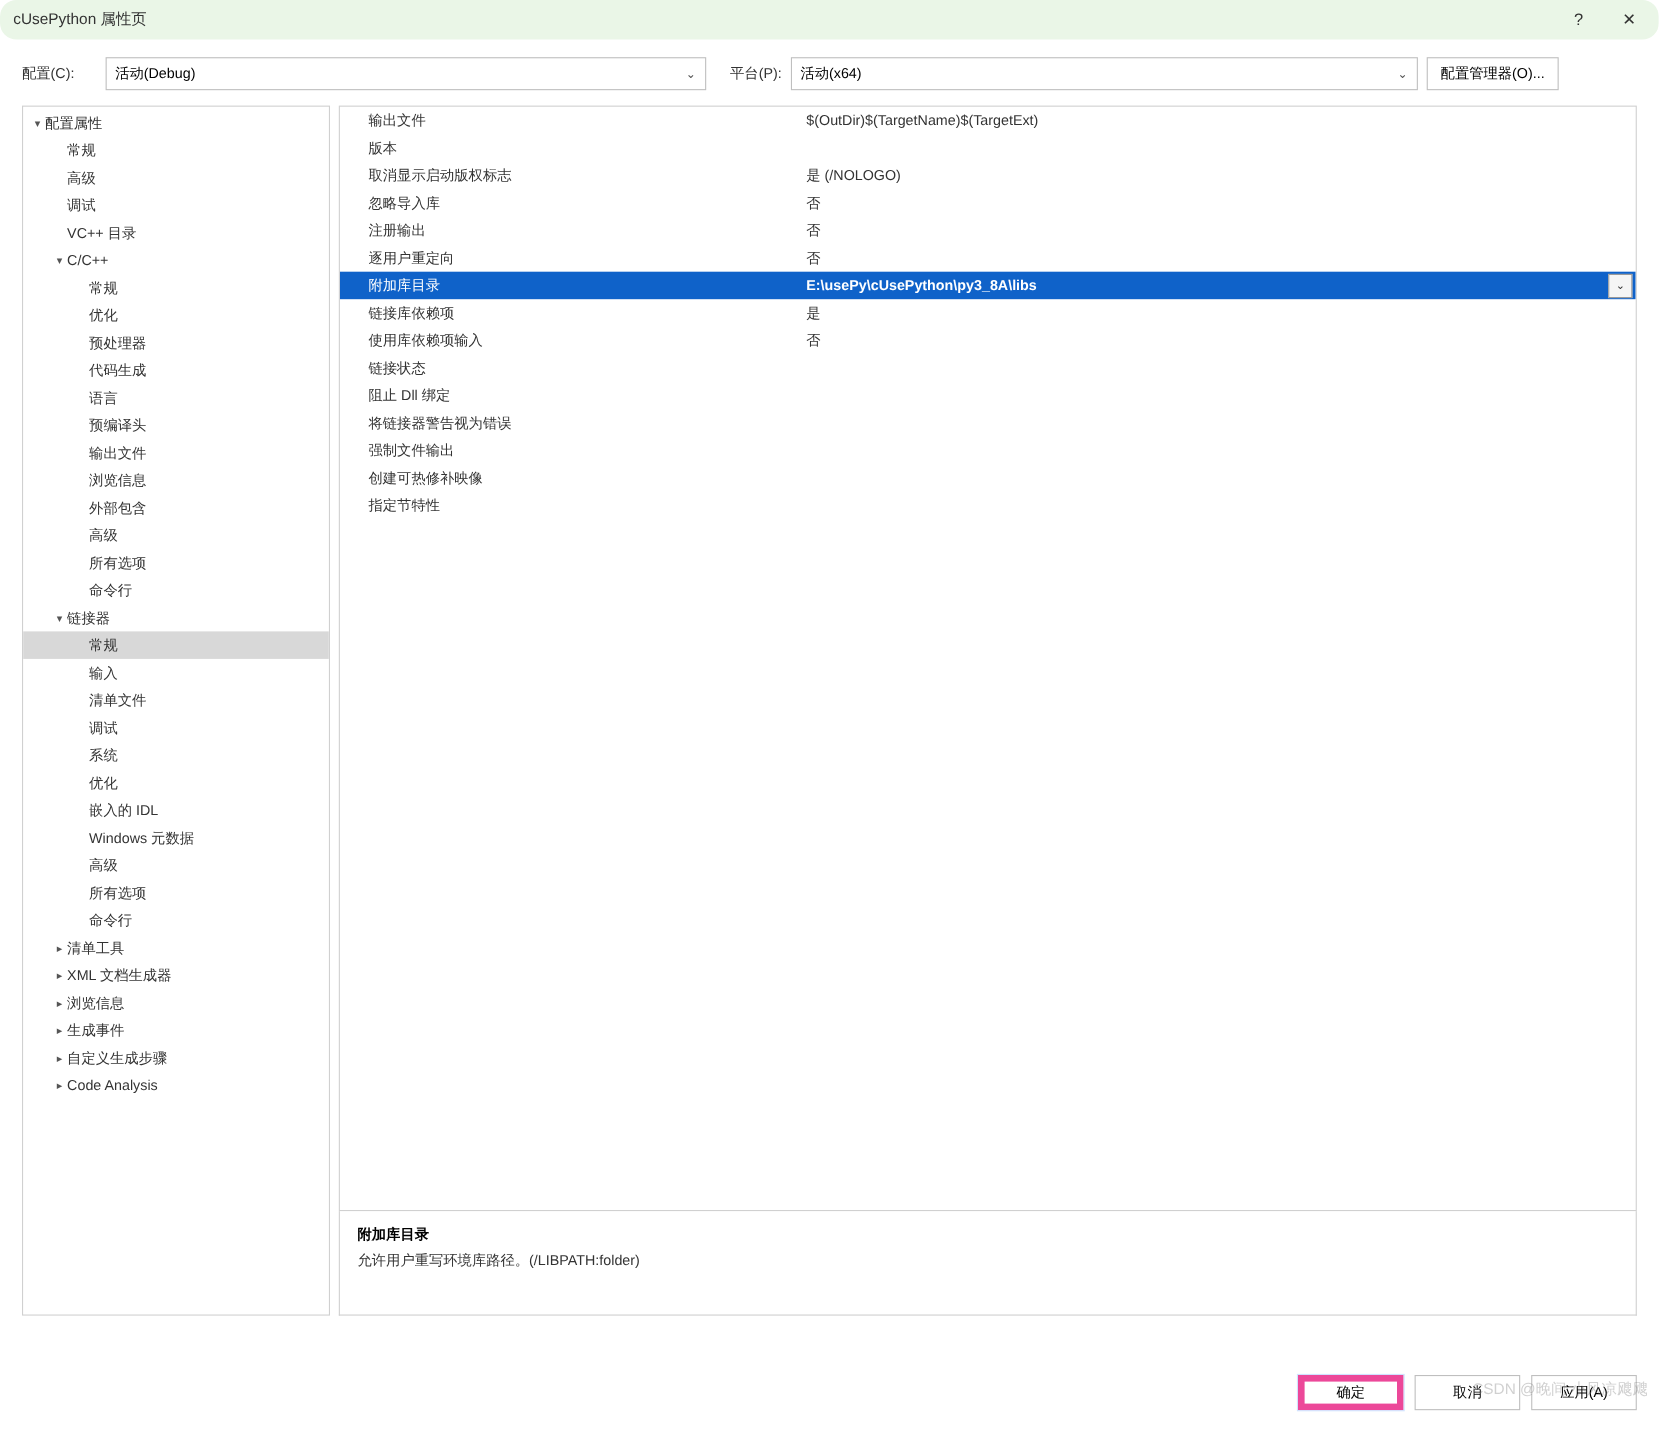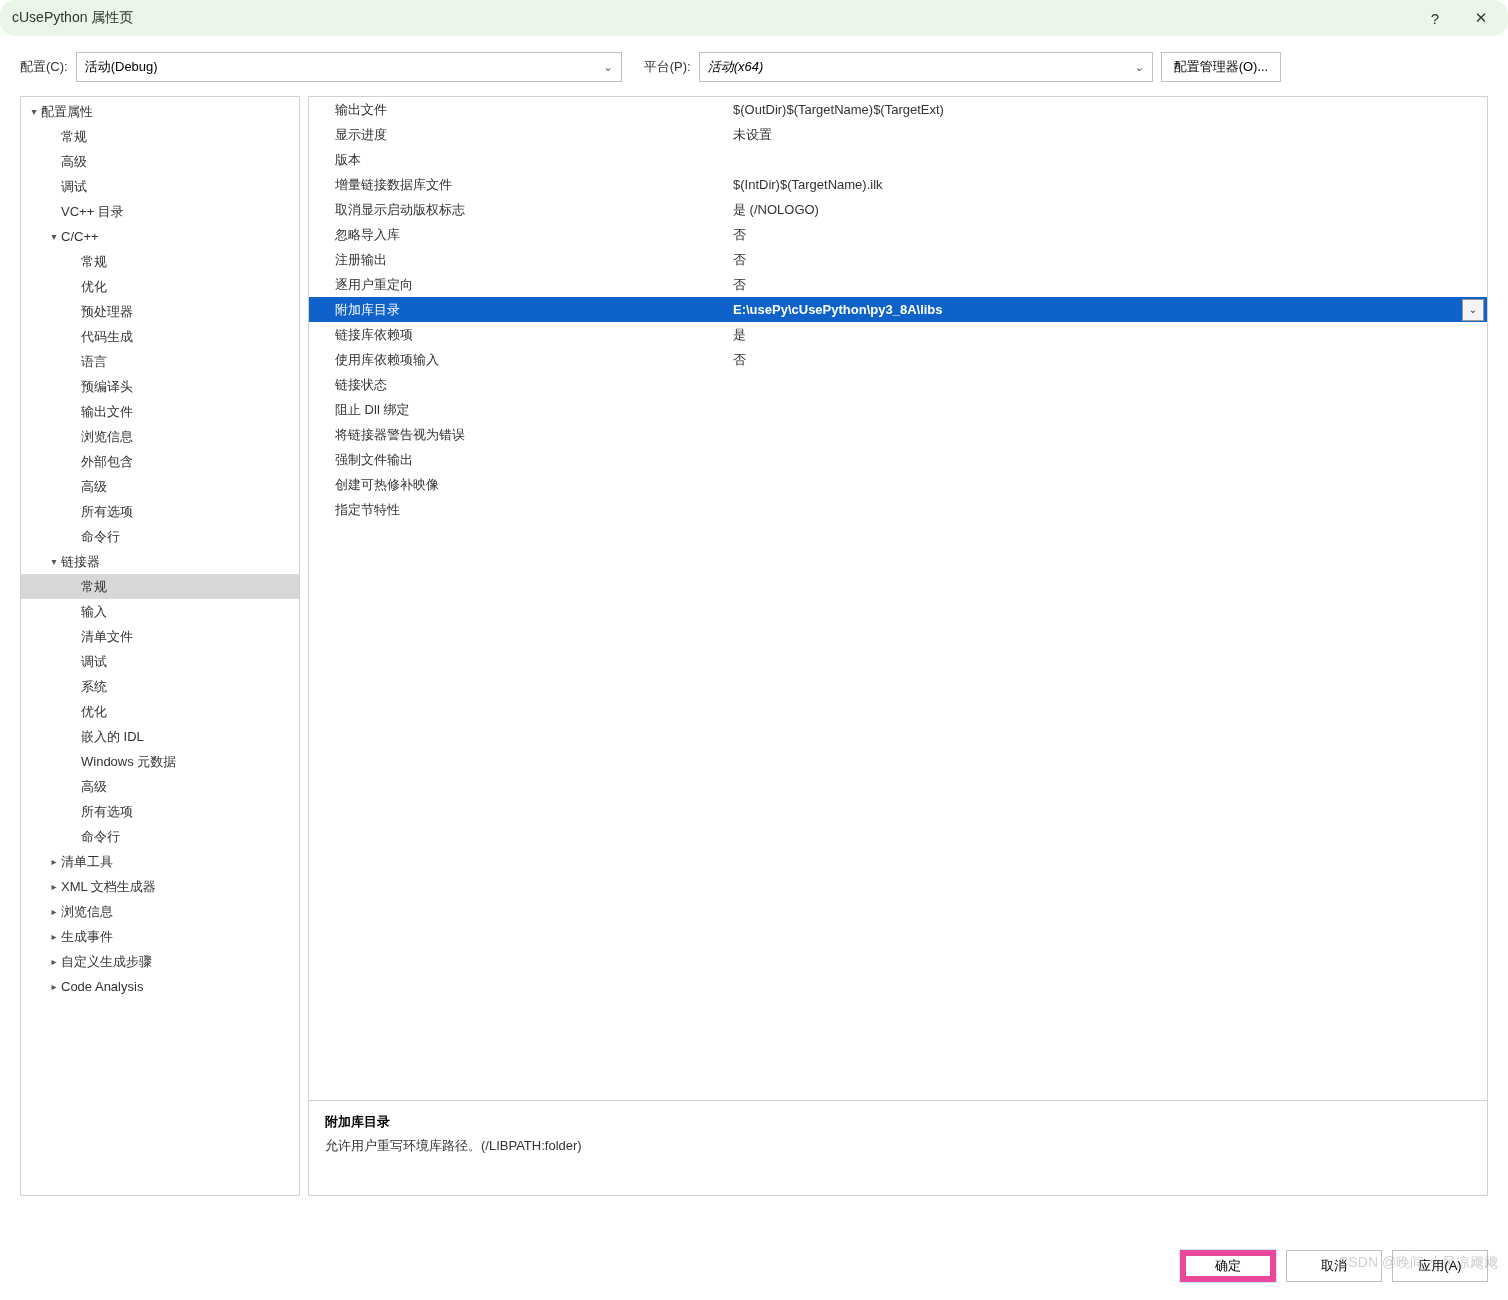--- a/index.html
+++ b/index.html
@@ -34,22 +34,22 @@
     .toolbar .combo {
       border: 1px solid #bfbfbf;
       height: 30px;
       display: flex;
       align-items: center;
       justify-content: space-between;
       padding: 0 8px;
       background: #fff;
     }
     .combo .chev { font-size: 11px; color: #555; }
-    .cfg-combo { width: 546px; }
-    .plat-combo { width: 454px; font-style: italic; }
+    .cfg-combo { width: 546px; margin-left: 20px; }
+    .plat-combo { width: 570px; }
     .cfg-mgr-btn {
       border: 1px solid #bfbfbf;
       background: #fff;
       height: 30px;
       padding: 0 12px;
       display: flex;
       align-items: center;
       white-space: nowrap;
       text-align: center;
     }
@@ -336,30 +336,22 @@
         <span class="txt">Code Analysis</span>
       </div>
     </div>
   <div class="right">
     <div class="grid" id="grid">
         <div class="grid-row">
           <div class="key">输出文件</div>
           <div class="val">$(OutDir)$(TargetName)$(TargetExt)</div>
         </div>
         <div class="grid-row">
-          <div class="key">显示进度</div>
-          <div class="val">未设置</div>
-        </div>
-        <div class="grid-row">
           <div class="key">版本</div>
           <div class="val"></div>
-        </div>
-        <div class="grid-row">
-          <div class="key">增量链接数据库文件</div>
-          <div class="val">$(IntDir)$(TargetName).ilk</div>
         </div>
         <div class="grid-row">
           <div class="key">取消显示启动版权标志</div>
           <div class="val">是 (/NOLOGO)</div>
         </div>
         <div class="grid-row">
           <div class="key">忽略导入库</div>
           <div class="val">否</div>
         </div>
         <div class="grid-row">

